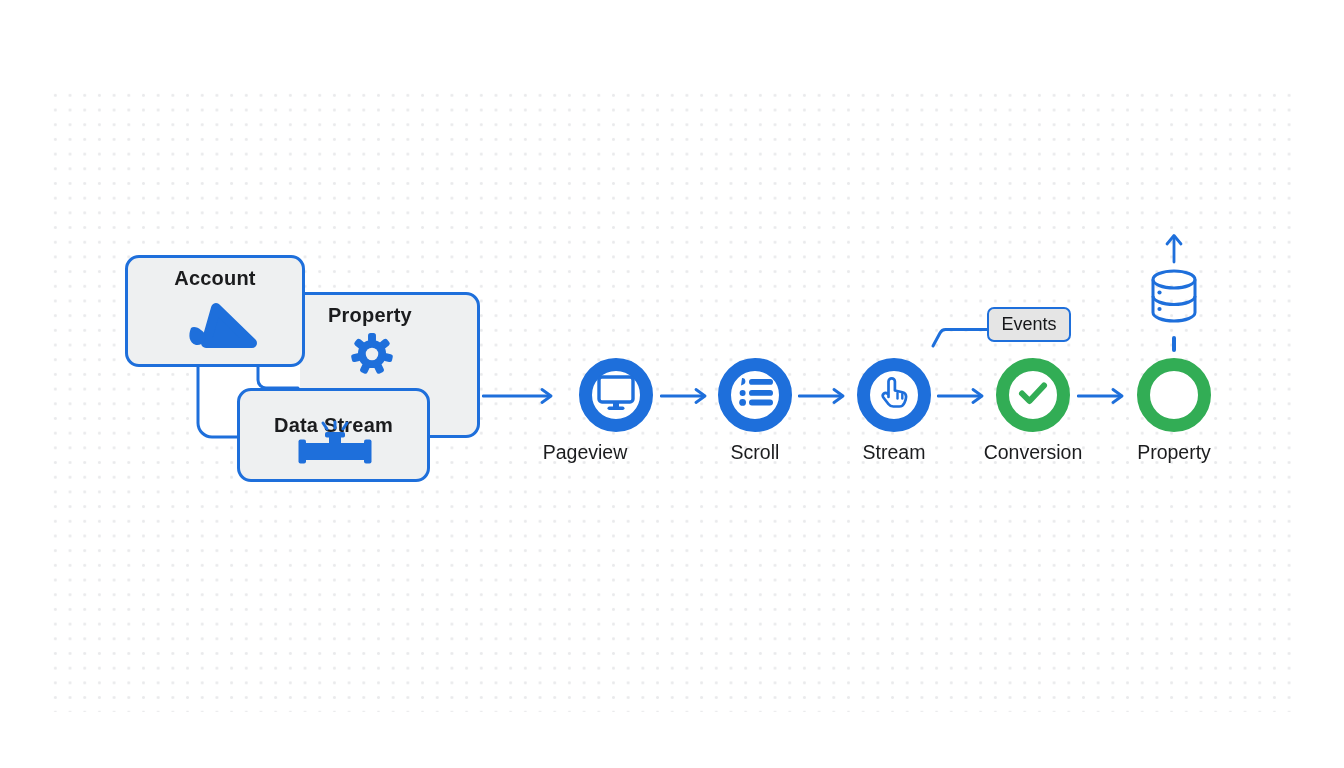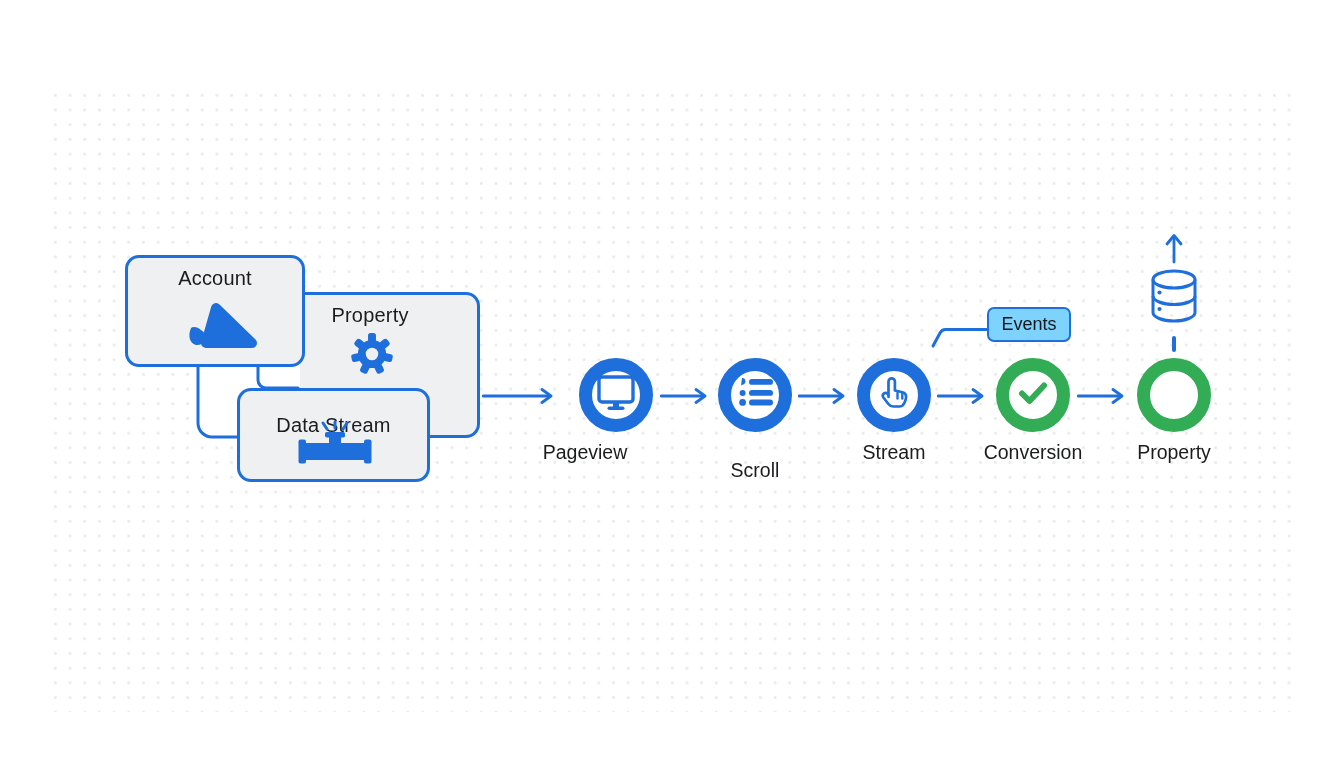--- a/index.html
+++ b/index.html
@@ -13,21 +13,21 @@
     background-image: radial-gradient(circle, rgba(120,125,135,0.16) 1.3px, transparent 1.5px);
     background-size: 14.7px 14.7px;
   }
 
   
   .hbox {
     position:absolute; background:#eef0f1;
     border:3px solid #1e6fdb; border-radius:14px;
     text-align:center;
   }
-  .hbox .hbox-title { display:block; margin-top:9px; font-size:20px; font-weight:400; color:#1b1c1e; letter-spacing:0.2px; }
+  .hbox .hbox-title { display:block; margin-top:9px; font-size:20px; font-weight:700; color:#1b1c1e; letter-spacing:0.2px; }
   .hbox .hbox-icon { position:absolute; }
 
   #box-account   { left:125px; top:255px; width:180px; height:112px; z-index:3; }
   #box-property  { left:260px; top:292px; width:220px; height:146px; z-index:1;text-align:center; }
   #box-datastream{ left:237px; top:388px; width:193px; height:94px;  z-index:4; }
 
   #connector-svg { position:absolute; left:190px; top:362px; z-index:2; }
 
   
   .node { position:absolute; width:74px; height:74px; border-radius:50%; background:#ffffff;
@@ -35,21 +35,21 @@
   .node.blue  { border:13px solid #1e6fdb; }
   .node.green { border:13px solid #32ad55; }
 
   .node-label { position:absolute; top:441px; width:160px; text-align:center;
                 font-size:19.5px; font-weight:500; color:#1b1c1e; }
 
   .arrow { position:absolute; top:388px; }
 
   
   .events-box { position:absolute; left:987px; top:307px; width:84px; height:35px;
-                background:#7dd3fc; border:2.5px solid #1e6fdb; border-radius:7px;
+                background:#e5e5e5; border:2.5px solid #1e6fdb; border-radius:7px;
                 display:flex; align-items:center; justify-content:center; z-index:5; }
   .events-box span { font-size:18px; font-weight:500; color:#16171a; }
 
   .abs { position:absolute; }
 </style>
 </head>
 <body>
 
 <div class="canvas">
 
@@ -138,21 +138,21 @@
           <path d="M8,5 a3.4,3.4 0 0 1 3.4,3.4 a3.4,3.4 0 0 1 -1.6,2.9 L7,12.4 Z"></path>
           <circle cx="8.6" cy="20" r="3"></circle>
           <circle cx="8.6" cy="29.4" r="3.4"></circle>
           <rect x="15" y="6" width="24" height="5.8" rx="2.9"></rect>
           <rect x="15" y="17" width="24" height="5.8" rx="2.9"></rect>
           <rect x="15" y="26.6" width="24" height="5.8" rx="2.9"></rect>
         </g>
       </svg>
     </span>
   </div>
-  <div class="node-label" style="left:675px;margin-top:18px;">Scroll</div>
+  <div class="node-label" style="left:675px;">Scroll</div>
 
   <svg class="arrow" style="left:798px;" width="54" height="16" viewBox="0 0 54 16">
     <line x1="1" y1="8" x2="44" y2="8" stroke="#1e6fdb" stroke-width="2.8" stroke-linecap="round"></line>
     <path d="M36,1.5 L45,8 L36,14.5" fill="none" stroke="#1e6fdb" stroke-width="2.8" stroke-linecap="round" stroke-linejoin="round"></path>
   </svg>
 
   <div class="node blue" style="left:857px;">
     <span>
       <svg width="40" height="42" viewBox="0 0 40 42">
         <path d="M14.5,25 V9.5 a3.2,3.2 0 0 1 6.4,0 V18.5

